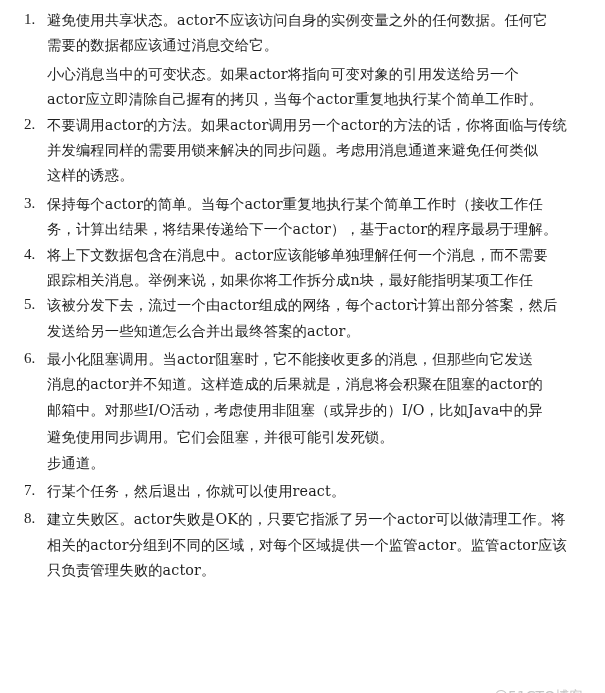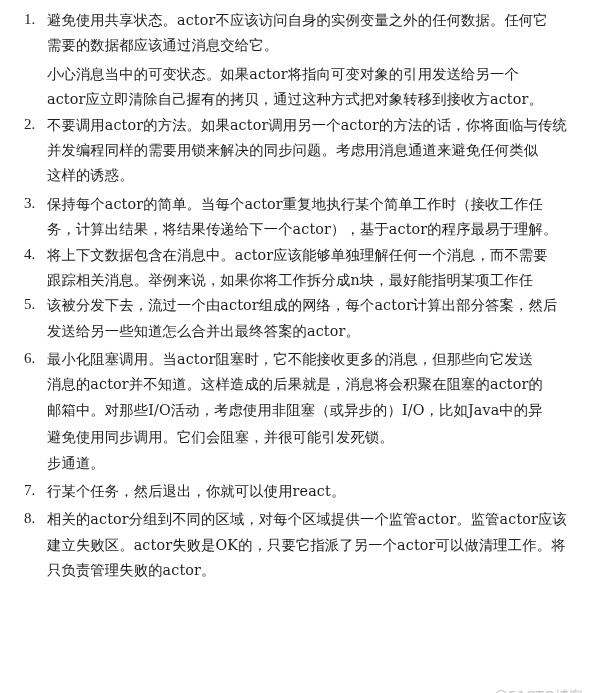--- a/index.html
+++ b/index.html
@@ -30,21 +30,21 @@
 </head>
 <body>
 
 <div class="page">
 
   <div class="item">
     <span class="num" style="top:3px">1.</span>
     <span class="line">避免使用共享状态。actor不应该访问自身的实例变量之外的任何数据。任何它</span>
     <span class="line">需要的数据都应该通过消息交给它。</span>
     <span class="line" style="margin-top:3px">小心消息当中的可变状态。如果actor将指向可变对象的引用发送给另一个</span>
-    <span class="line">actor应立即清除自己握有的拷贝，通过这种方式把对象转移到接收方actor。</span>
+    <span class="line">actor应立即清除自己握有的拷贝，当每个actor重复地执行某个简单工作时。</span>
   </div>
 
   <div class="item">
     <span class="num" style="top:3px">2.</span>
     <span class="line">不要调用actor的方法。如果actor调用另一个actor的方法的话，你将面临与传统</span>
     <span class="line">并发编程同样的需要用锁来解决的同步问题。考虑用消息通道来避免任何类似</span>
     <span class="line">这样的诱惑。</span>
   </div>
 
   <div class="gap"></div>
@@ -78,19 +78,19 @@
 
   <div class="gap"></div>
   <div class="item">
     <span class="num" style="top:3px">7.</span>
     <span class="line">行某个任务，然后退出，你就可以使用react。</span>
   </div>
 
   <div class="gap"></div>
   <div class="item">
     <span class="num" style="top:3px">8.</span>
+    <span class="line">建立失败区。actor失败是OK的，只要它指派了另一个actor可以做清理工作。将</span>
     <span class="line">相关的actor分组到不同的区域，对每个区域提供一个监管actor。监管actor应该</span>
-    <span class="line">建立失败区。actor失败是OK的，只要它指派了另一个actor可以做清理工作。将</span>
     <span class="line">只负责管理失败的actor。</span>
   </div>
 </div>
 
 <div class="watermark">@51CTO博客</div>
 
 </body></html>

